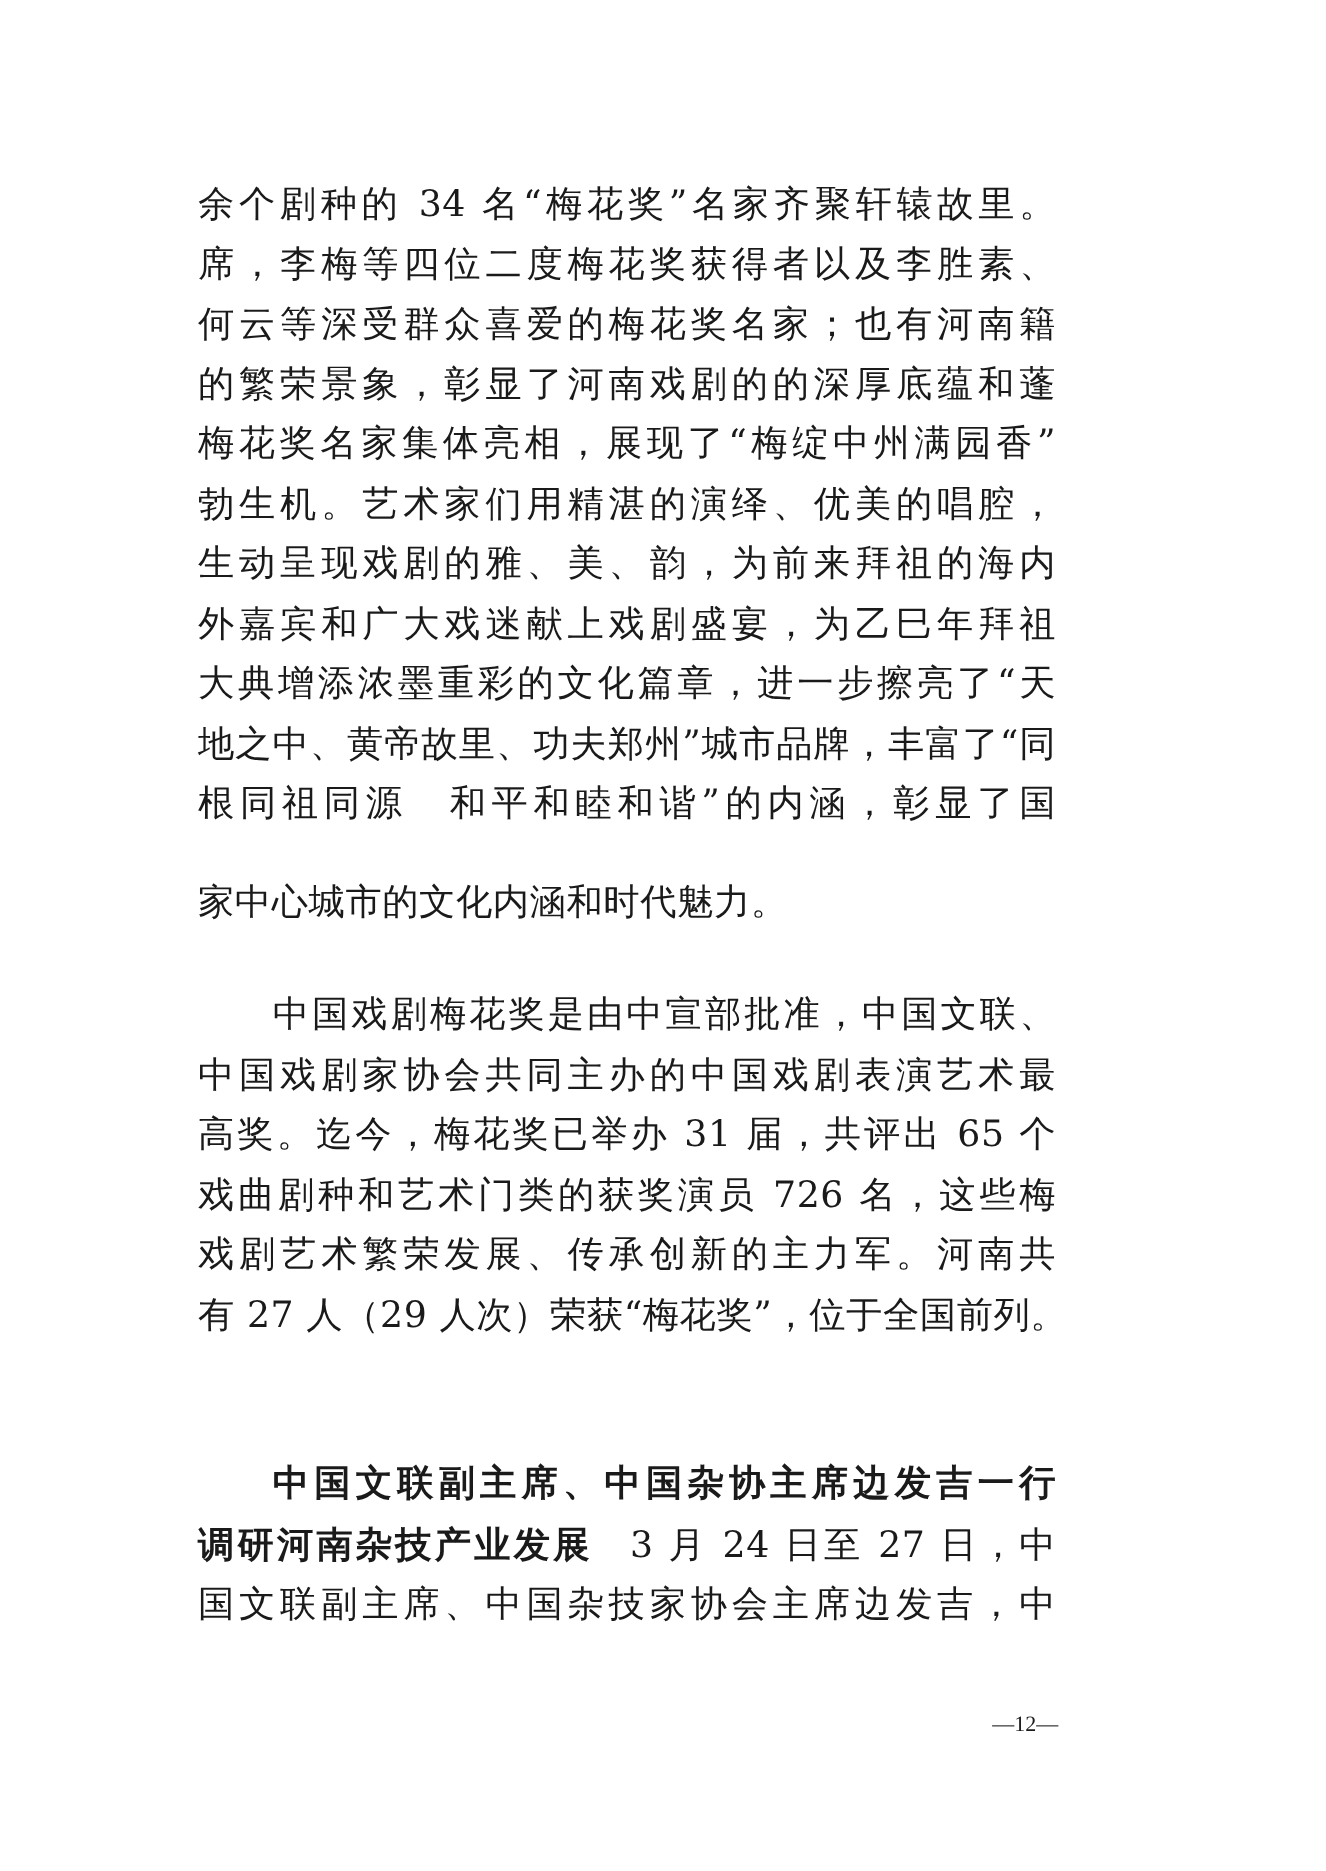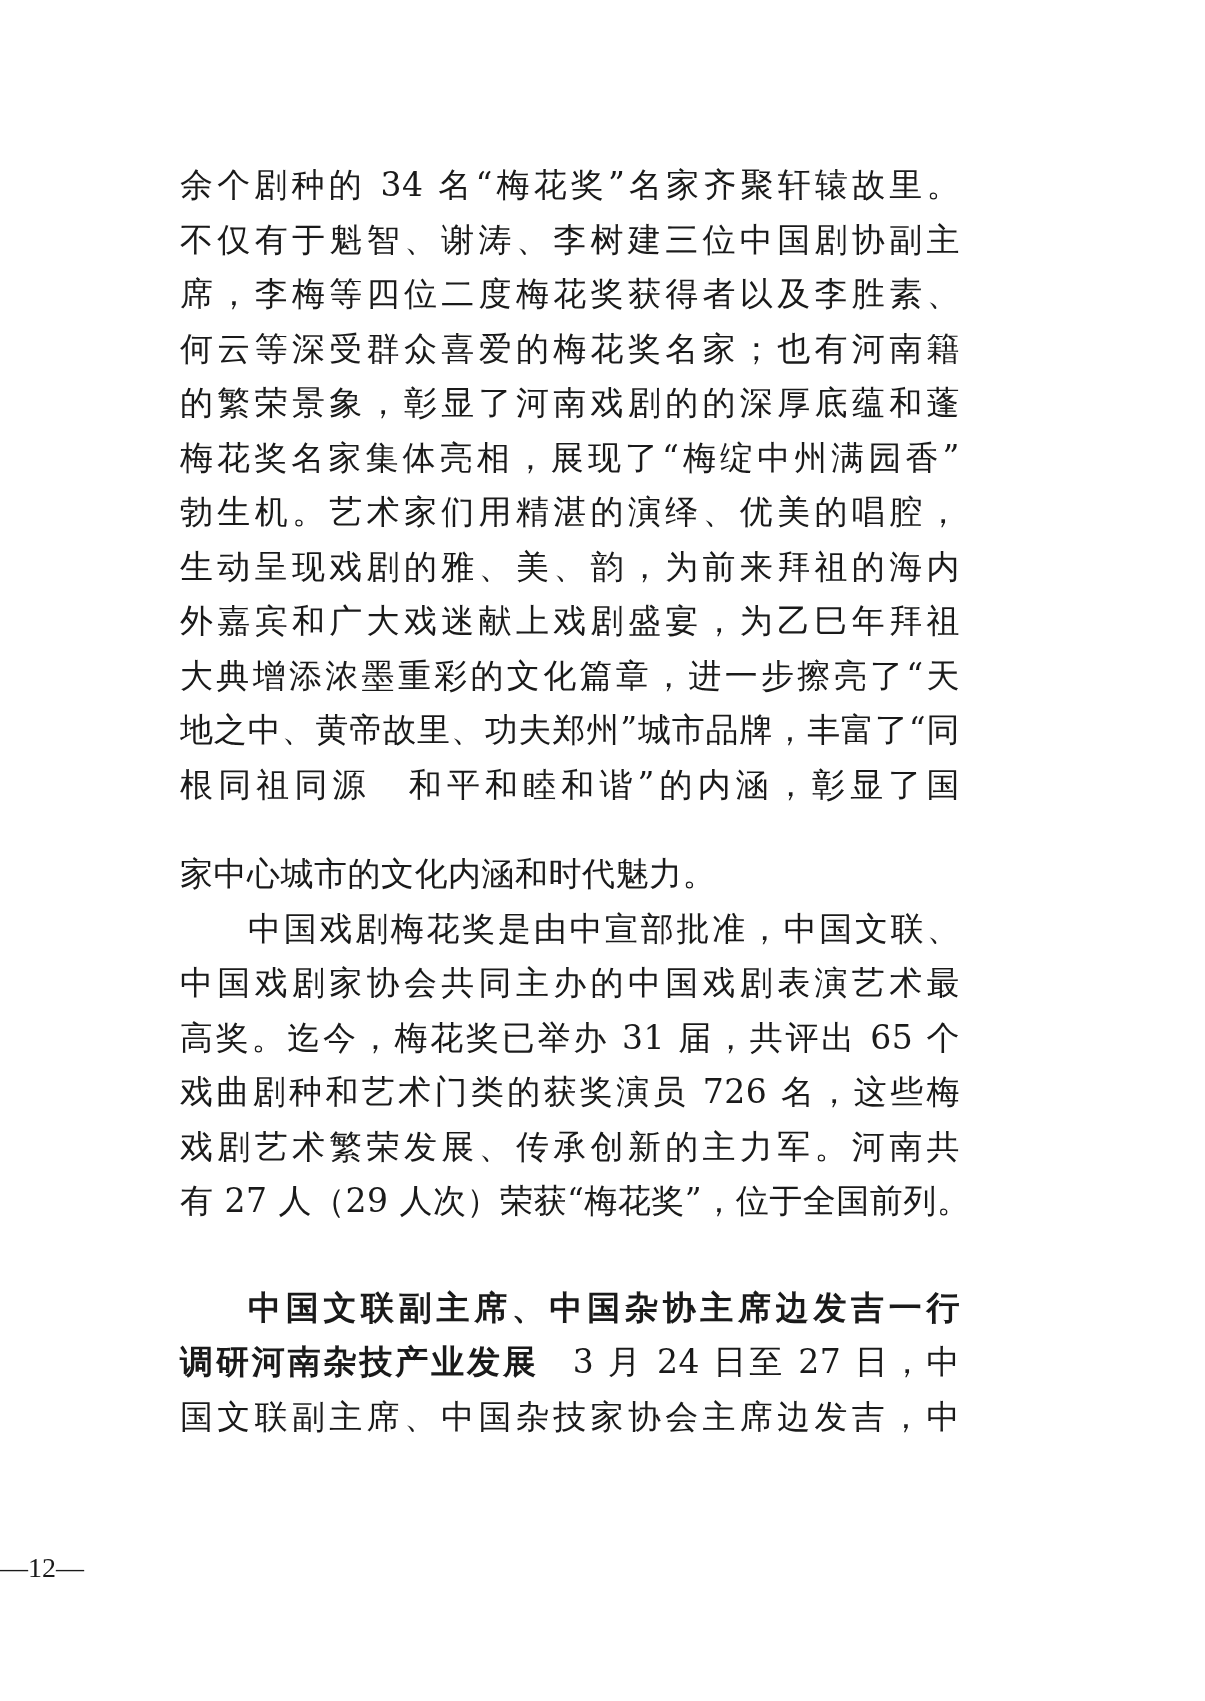--- a/index.html
+++ b/index.html
@@ -37,50 +37,50 @@
       text-align: justify;
       text-align-last: justify;
       letter-spacing: 0.5px;
     }
     .line.last {
       text-align-last: left;
       margin-top: 35px;
     }
     .line.indent {
       padding-left: 68px;
+      margin-top: 48px;
     }
     .gap {
       height: 52px;
     }
     .heading {
       font-family: Liberation Serif, serif;
       font-weight: bold;
       font-size: 33px;
       letter-spacing: 0.5px;
     }
     .page-number {
       position: absolute;
       left: 0;
       width: 962px;
       top: 1548px;
-      text-align: left;
-      font-size: 28px;
+      text-align: right;
+      font-size: 20px;
       line-height: 40px;
       font-family: "Liberation Serif", "DejaVu Serif", serif;
     }
   </style>
 </head>
 <body>
 
 <div class="page">
   <div class="body-column">
 
     <div>
       <span class="line">余个剧种的 34 名“梅花奖”名家齐聚轩辕故里。</span>
-      <span class="line">不仅有于魁智、谢涛、李树建三位中国剧协副主</span>
       <span class="line">席，李梅等四位二度梅花奖获得者以及李胜素、</span>
       <span class="line">何云等深受群众喜爱的梅花奖名家；也有河南籍</span>
       <span class="line">的繁荣景象，彰显了河南戏剧的的深厚底蕴和蓬</span>
       <span class="line">梅花奖名家集体亮相，展现了“梅绽中州满园香”</span>
       <span class="line">勃生机。艺术家们用精湛的演绎、优美的唱腔，</span>
       <span class="line">生动呈现戏剧的雅、美、韵，为前来拜祖的海内</span>
       <span class="line">外嘉宾和广大戏迷献上戏剧盛宴，为乙巳年拜祖</span>
       <span class="line">大典增添浓墨重彩的文化篇章，进一步擦亮了“天</span>
       <span class="line">地之中、黄帝故里、功夫郑州”城市品牌，丰富了“同</span>
       <span class="line">根同祖同源　和平和睦和谐”的内涵，彰显了国</span>

